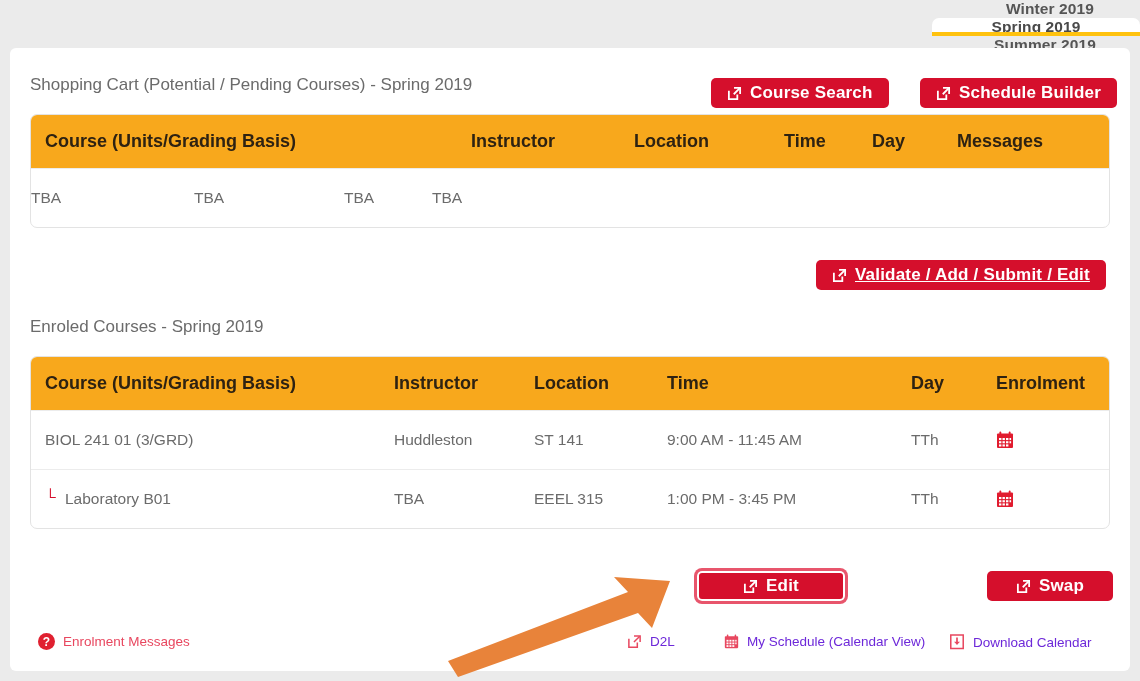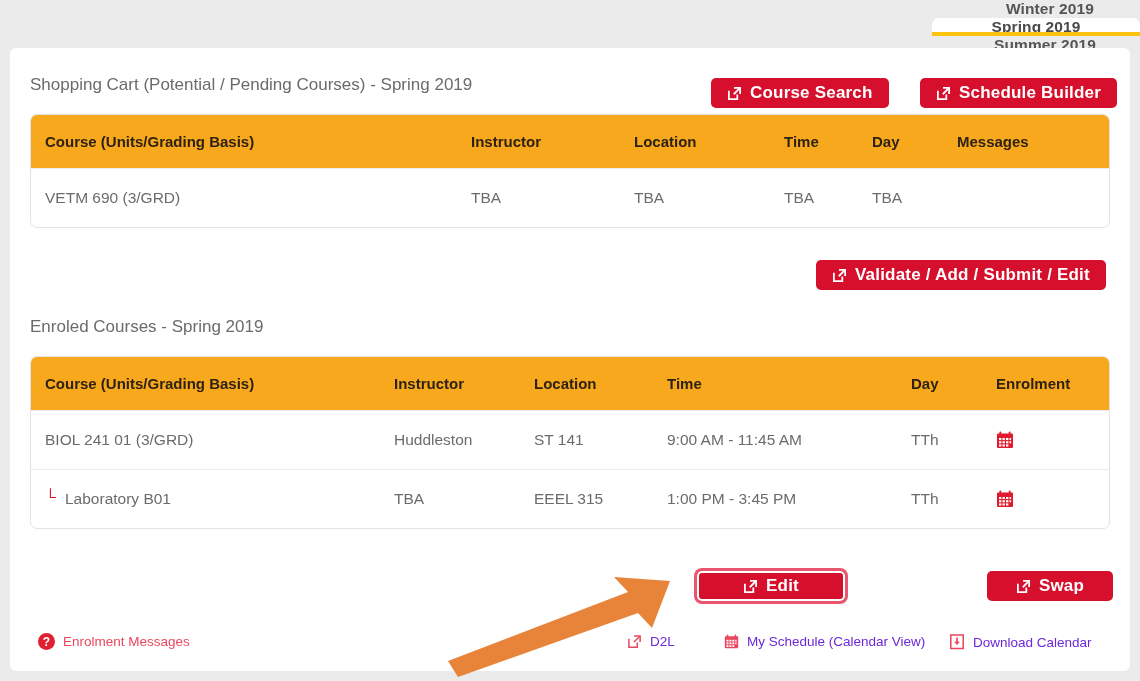--- a/index.html
+++ b/index.html
@@ -98,21 +98,21 @@
     white-space: nowrap;
     letter-spacing: .2px;
   }
   .btn.focused {
     box-shadow: 0 0 0 2px #ffffff inset, 0 0 0 3px #e8556c;
   }
   .ext-ico { display: block; }
 
   #btn-course-search  { left: 701px; top: 30px; }
   #btn-schedule-builder { left: 910px; top: 30px; }
-  #btn-validate { left: 806px; top: 212px; }
+  #btn-validate { left: 806px; top: 212px; text-decoration: underline; }
   #btn-edit { left: 687px; top: 523px; width: 148px; padding: 0; }
   #btn-drop { left: 845px; top: 523px; width: 120px; padding: 0; }
   #btn-swap { left: 977px; top: 523px; width: 126px; padding: 0; }
 
   
   .table {
     position: absolute;
     left: 20px;
     width: 1080px;
     border: 1px solid #e3e3e3;
@@ -122,21 +122,21 @@
     overflow: hidden;
   }
   #cart-table { top: 66px; }
   #enrolled-table { top: 308px; }
 
   .thead {
     background: #f8a81c;
     height: 53px;
     display: flex;
     align-items: center;
-    font-size: 15px;
+    font-size: 18px;
     font-weight: bold;
     color: #2e2212;
     box-sizing: border-box;
   }
   .trow {
     height: 59px;
     display: flex;
     align-items: center;
     font-size: 15.5px;
     color: #6b6b6b;
@@ -253,21 +253,20 @@
   <div class="table" id="cart-table">
     <div class="thead">
       <div class="cell c-course">Course (Units/Grading Basis)</div>
       <div class="cell c-instr">Instructor</div>
       <div class="cell c-loc">Location</div>
       <div class="cell c-time">Time</div>
       <div class="cell c-day">Day</div>
       <div class="cell c-msg">Messages</div>
     </div>
     <div class="trow">
-      <div class="cell c-course">VETM 690 (3/GRD)</div>
       <div class="cell c-instr">TBA</div>
       <div class="cell c-loc">TBA</div>
       <div class="cell c-time">TBA</div>
       <div class="cell c-day">TBA</div>
       <div class="cell c-msg"></div>
     </div>
   </div>
 
   <button class="btn" id="btn-validate">
     <svg class="ext-ico" width="15" height="15" viewBox="0 0 16 16">

